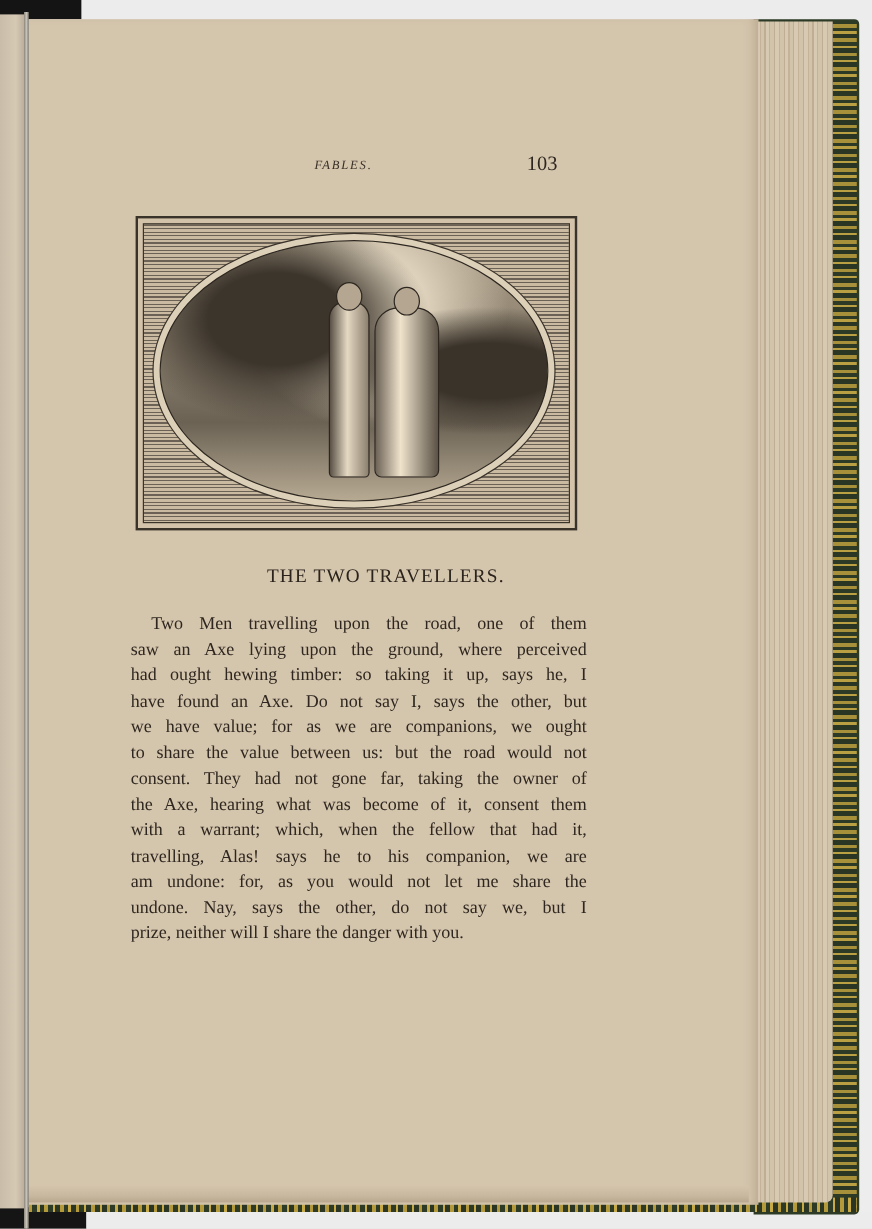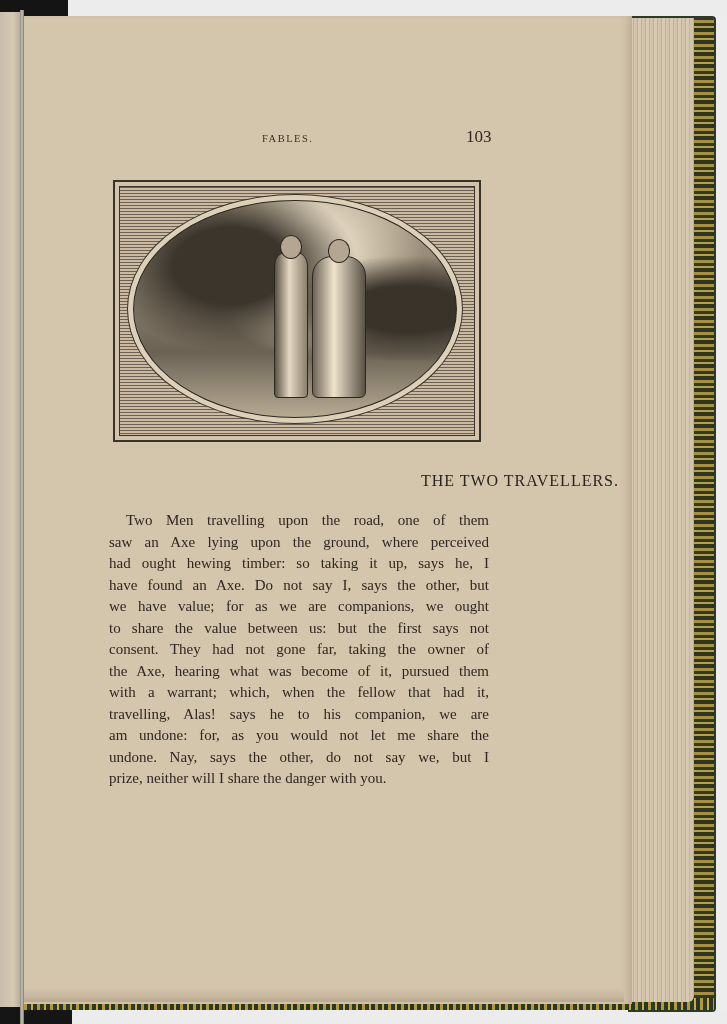--- a/index.html
+++ b/index.html
@@ -44,24 +44,24 @@
       position: absolute; left: 24px; top: 16px; width: 608px; height: 988px;
       background: #d4c5ad;
       box-shadow: inset -8px 0 10px -6px rgba(120,100,70,.35);
     }
     .page-bottom-edge {
       position: absolute; left: 24px; top: 988px; width: 600px; height: 14px;
       background: linear-gradient(180deg, #d3c4ab, #c8b89f 60%, #b9a88e);
     }
     .running-head {
       position: absolute; left: 262px; top: 133px;
-      font-size: 10.5px; letter-spacing: 1.5px; color: #3a3128;
+      font-size: 10.5px; letter-spacing: 1.5px; color: #3a3128; font-style: italic;
     }
     .page-number {
-      position: absolute; left: 466px; top: 127px;
+      position: absolute; left: 439px; top: 127px;
       font-size: 17px; color: #2f271f;
     }
     .illustration {
       position: absolute; left: 113px; top: 180px; width: 368px; height: 262px;
       border: 2px solid #3a332a; box-sizing: border-box; background: #d2c3aa;
     }
     .illus-inner {
       position: absolute; left: 4px; top: 4px; right: 4px; bottom: 4px;
       border: 1px solid #3a332a;
       background: repeating-linear-gradient(180deg, #6b6155 0 1px, #c9baa1 1px 3px);
@@ -125,29 +125,29 @@
   <div class="illus-inner"></div>
   <div class="oval-ring"></div>
   <div class="oval-scene">
     <div class="figure fig1"></div>
     <div class="figure fig2"></div>
     <div class="figure head1"></div>
     <div class="figure head2"></div>
   </div>
 </div>
 
-<div class="title" style="left:24px;text-align:right;">THE TWO TRAVELLERS.</div>
+<div class="title" style="left:24px;">THE TWO TRAVELLERS.</div>
 
 <div class="body-text">
   <span class="line first">Two Men travelling upon the road, one of them</span>
   <span class="line">saw an Axe lying upon the ground, where perceived</span>
   <span class="line">had ought hewing timber: so taking it up, says he, I</span>
   <span class="line">have found an Axe.  Do not say I, says the other, but</span>
   <span class="line">we have value; for as we are companions, we ought</span>
-  <span class="line">to share the value between us: but the first says not</span>
+  <span class="line">to share the value between us: but the road would not</span>
   <span class="line">consent.  They had not gone far, taking the owner of</span>
-  <span class="line">the Axe, hearing what was become of it, pursued them</span>
+  <span class="line">the Axe, hearing what was become of it, consent them</span>
   <span class="line">with a warrant; which, when the fellow that had it,</span>
   <span class="line">travelling, Alas! says he to his companion, we are</span>
   <span class="line">am undone: for, as you would not let me share the</span>
   <span class="line">undone.  Nay, says the other, do not say we, but I</span>
   <span class="line last">prize, neither will I share the danger with you.</span>
 </div>
 
 </body></html>

